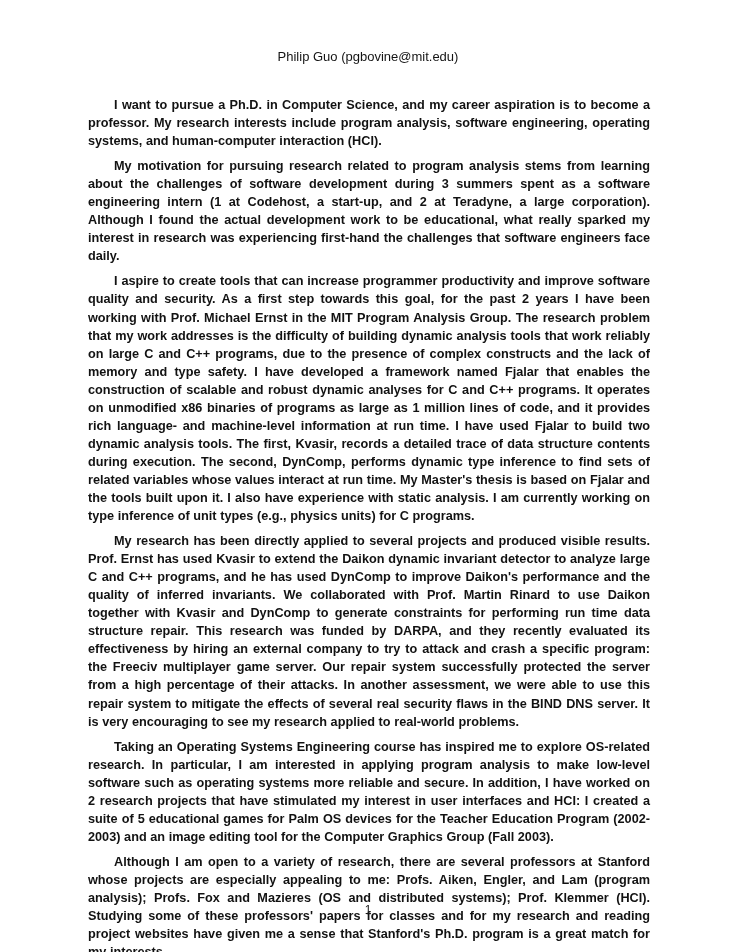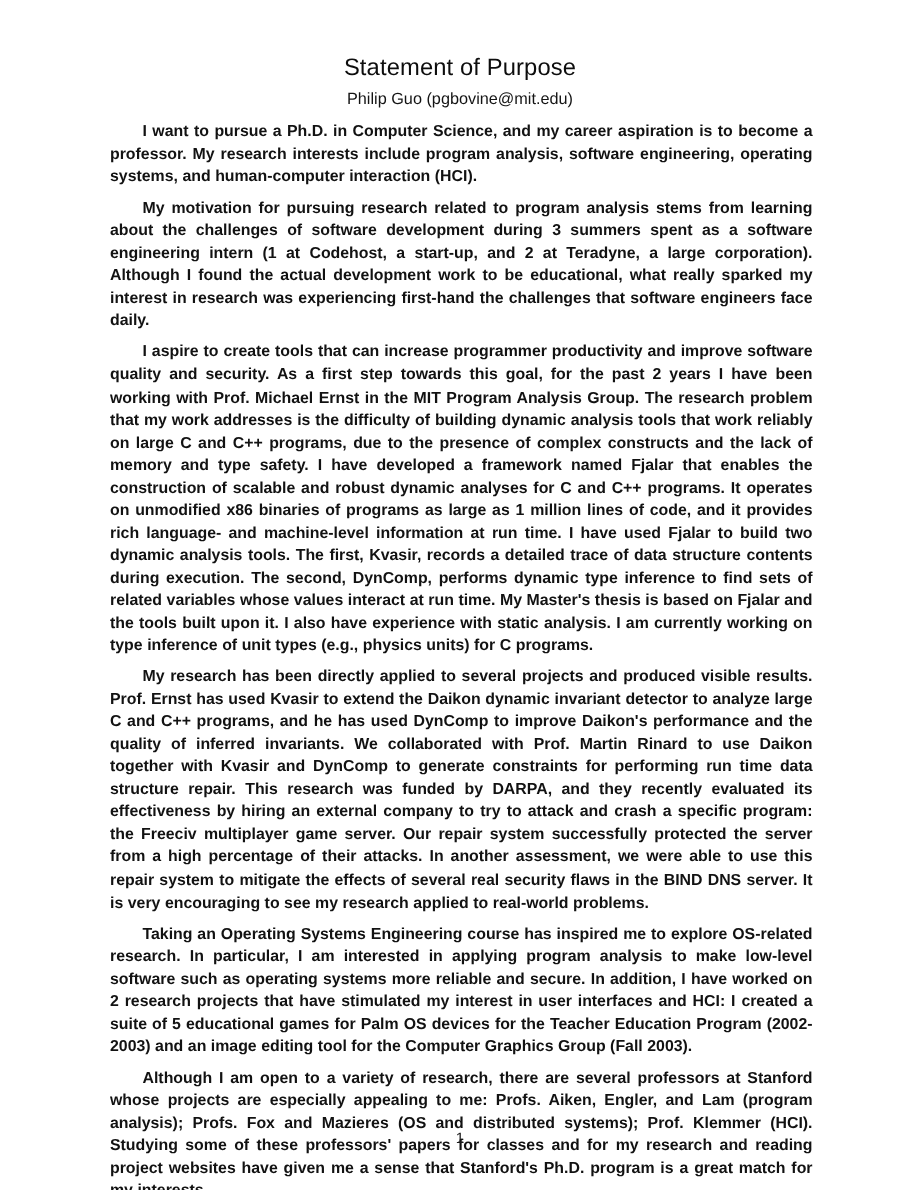--- a/index.html
+++ b/index.html
@@ -70,21 +70,20 @@
     font-size: 12px;
     color: #1a1a1a;
   }
 </style>
 </head>
 <body>
 
 <div class="page">
 
   <div class="doc-header">
-    <h1 class="doc-title">Statement of Purpose</h1>
     <p class="doc-byline">Philip Guo (pgbovine@mit.edu)</p>
   </div>
 
   <div class="doc-body">
     <p class="para">I want to pursue a Ph.D. in Computer Science, and my career aspiration is to become a professor. My research interests include program analysis, software engineering, operating systems, and human-computer interaction (HCI).</p>
     <p class="para">My motivation for pursuing research related to program analysis stems from learning about the challenges of software development during 3 summers spent as a software engineering intern (1 at Codehost, a start-up, and 2 at Teradyne, a large corporation). Although I found the actual development work to be educational, what really sparked my interest in research was experiencing first-hand the challenges that software engineers face daily.</p>
     <p class="para">I aspire to create tools that can increase programmer productivity and improve software quality and security. As a first step towards this goal, for the past 2 years I have been working with Prof. Michael Ernst in the MIT Program Analysis Group. The research problem that my work addresses is the difficulty of building dynamic analysis tools that work reliably on large C and C++ programs, due to the presence of complex constructs and the lack of memory and type safety. I have developed a framework named Fjalar that enables the construction of scalable and robust dynamic analyses for C and C++ programs. It operates on unmodified x86 binaries of programs as large as 1 million lines of code, and it provides rich language- and machine-level information at run time. I have used Fjalar to build two dynamic analysis tools. The first, Kvasir, records a detailed trace of data structure contents during execution. The second, DynComp, performs dynamic type inference to find sets of related variables whose values interact at run time. My Master's thesis is based on Fjalar and the tools built upon it. I also have experience with static analysis. I am currently working on type inference of unit types (e.g., physics units) for C programs.</p>
     <p class="para">My research has been directly applied to several projects and produced visible results. Prof. Ernst has used Kvasir to extend the Daikon dynamic invariant detector to analyze large C and C++ programs, and he has used DynComp to improve Daikon's performance and the quality of inferred invariants. We collaborated with Prof. Martin Rinard to use Daikon together with Kvasir and DynComp to generate constraints for performing run time data structure repair. This research was funded by DARPA, and they recently evaluated its effectiveness by hiring an external company to try to attack and crash a specific program: the Freeciv multiplayer game server. Our repair system successfully protected the server from a high percentage of their attacks. In another assessment, we were able to use this repair system to mitigate the effects of several real security flaws in the BIND DNS server. It is very encouraging to see my research applied to real-world problems.</p>
     <p class="para">Taking an Operating Systems Engineering course has inspired me to explore OS-related research. In particular, I am interested in applying program analysis to make low-level software such as operating systems more reliable and secure. In addition, I have worked on 2 research projects that have stimulated my interest in user interfaces and HCI: I created a suite of 5 educational games for Palm OS devices for the Teacher Education Program (2002-2003) and an image editing tool for the Computer Graphics Group (Fall 2003).</p>
     <p class="para">Although I am open to a variety of research, there are several professors at Stanford whose projects are especially appealing to me: Profs. Aiken, Engler, and Lam (program analysis); Profs. Fox and Mazieres (OS and distributed systems); Prof. Klemmer (HCI). Studying some of these professors' papers for classes and for my research and reading project websites have given me a sense that Stanford's Ph.D. program is a great match for my interests.</p>

